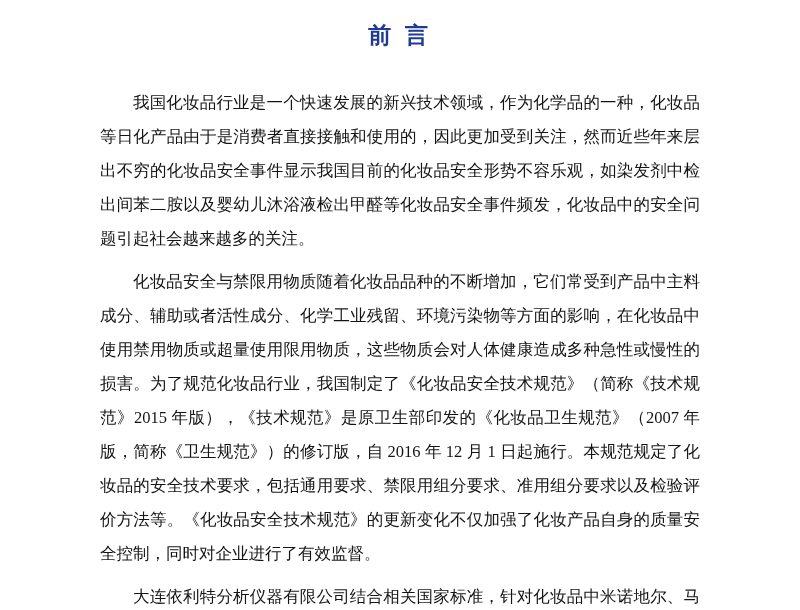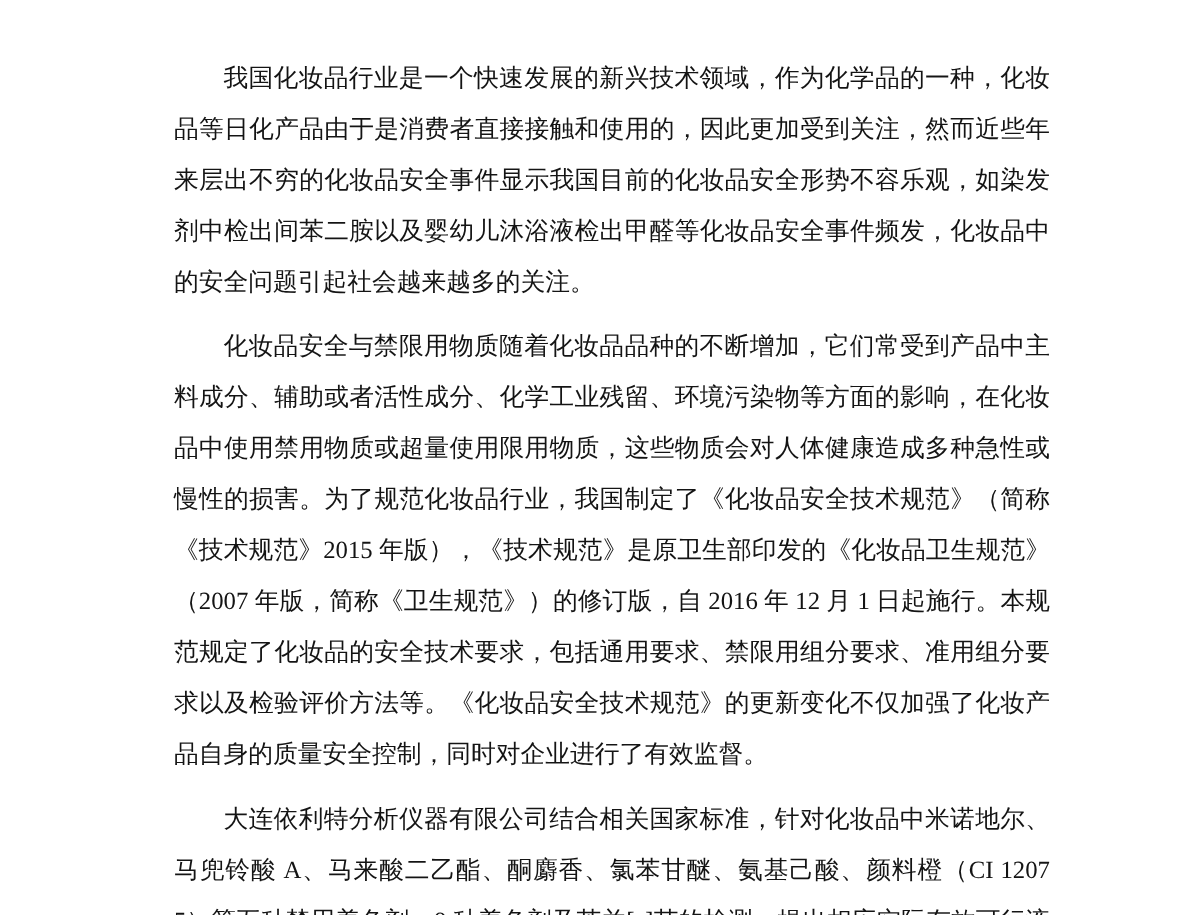--- a/index.html
+++ b/index.html
@@ -23,33 +23,34 @@
     line-height: 30px;
     font-weight: bold;
     color: #1f3a93;
     letter-spacing: 4px;
   }
   .doc-body {
     width: 600px;
     margin: 35px auto 0 auto;
   }
   .doc-body p {
-    margin: 0 0 9px 16px;
+    margin: 0 0 9px 0;
     font-size: 16.5px;
     line-height: 34px;
     color: #141414;
     text-align: justify;
     text-justify: inter-ideograph;
     text-indent: 2em;
     word-break: break-all;
   }
 </style>
 </head>
 <body>
 
 <div class="page">
+  <h1 class="doc-title">前 言</h1>
 
   <div class="doc-body">
     <p>我国化妆品行业是一个快速发展的新兴技术领域，作为化学品的一种，化妆品等日化产品由于是消费者直接接触和使用的，因此更加受到关注，然而近些年来层出不穷的化妆品安全事件显示我国目前的化妆品安全形势不容乐观，如染发剂中检出间苯二胺以及婴幼儿沐浴液检出甲醛等化妆品安全事件频发，化妆品中的安全问题引起社会越来越多的关注。</p>
     <p>化妆品安全与禁限用物质随着化妆品品种的不断增加，它们常受到产品中主料成分、辅助或者活性成分、化学工业残留、环境污染物等方面的影响，在化妆品中使用禁用物质或超量使用限用物质，这些物质会对人体健康造成多种急性或慢性的损害。为了规范化妆品行业，我国制定了《化妆品安全技术规范》（简称《技术规范》2015 年版），《技术规范》是原卫生部印发的《化妆品卫生规范》（2007 年版，简称《卫生规范》）的修订版，自 2016 年 12 月 1 日起施行。本规范规定了化妆品的安全技术要求，包括通用要求、禁限用组分要求、准用组分要求以及检验评价方法等。《化妆品安全技术规范》的更新变化不仅加强了化妆产品自身的质量安全控制，同时对企业进行了有效监督。</p>
     <p>大连依利特分析仪器有限公司结合相关国家标准，针对化妆品中米诺地尔、马兜铃酸 A、马来酸二乙酯、酮麝香、氯苯甘醚、氨基己酸、颜料橙（CI 12075）等五种禁用着色剂、9 种着色剂及苯并[a]芘的检测，提出相应实际有效可行液相检测解决方案，供参考。</p>
   </div>
 </div>
 
 </body></html>

